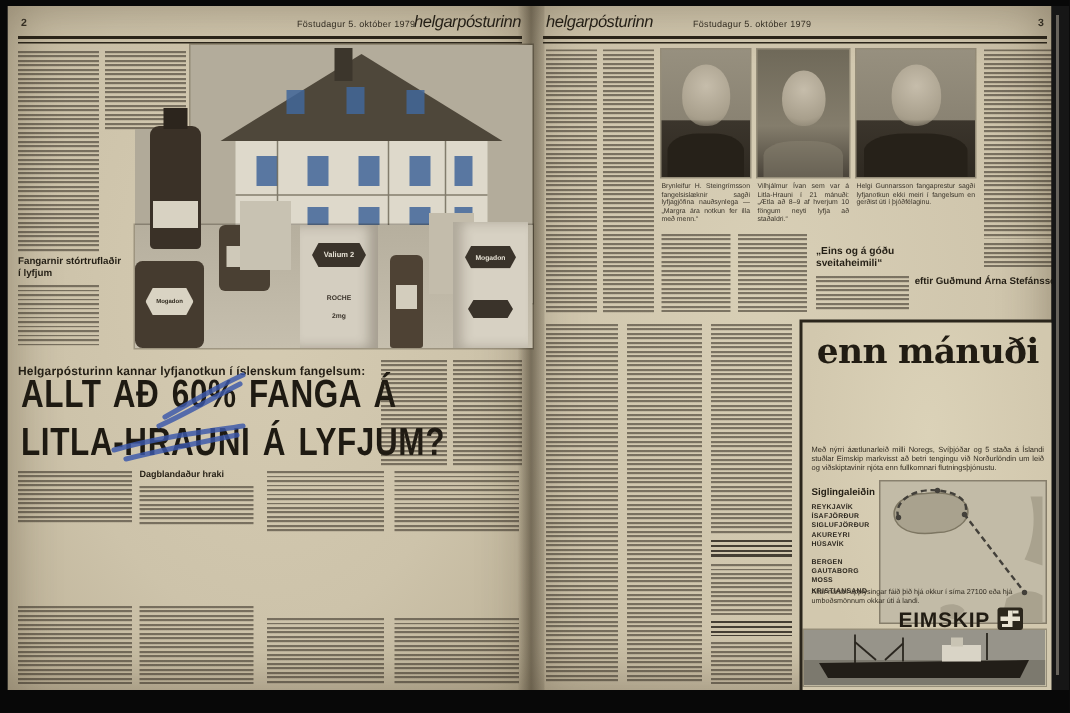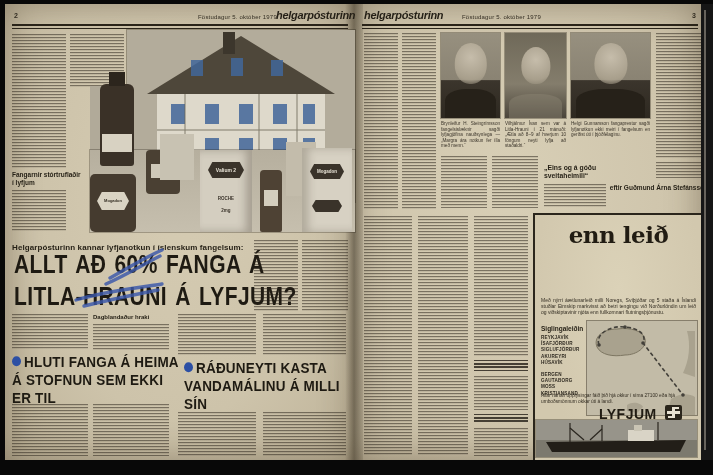--- a/index.html
+++ b/index.html
@@ -16,21 +16,21 @@
   .edge-right{position:absolute;top:4px;left:701px;width:12px;height:456px;background:#161616;}
   .edge-sliver{position:absolute;top:10px;left:704px;width:2px;height:440px;background:#8a857a;opacity:.7;}
   .bottom-bar{position:absolute;left:0;top:460px;width:713px;height:15px;background:#080808;}
   .top-bar{position:absolute;left:0;top:0;width:713px;height:4px;background:#080808;}
   .left-bar{position:absolute;left:0;top:0;width:5px;height:475px;background:#080808;}
 
   .abs{position:absolute;}
 
   
   .hdr-date{font-size:6px;color:#332d22;letter-spacing:.2px;}
-  .hdr-mast{font-size:11px;font-weight:bold;font-style:italic;color:#241f16;letter-spacing:-.3px;}
+  .hdr-mast{font-size:11px;font-weight:normal;font-style:italic;color:#241f16;letter-spacing:-.3px;}
   .hdr-num{font-size:7px;font-weight:bold;color:#332d22;}
   .rule2{height:2px;background:#2a2419;}
   .rule1{height:1px;background:#2a2419;}
 
   
   .mt{background-image:repeating-linear-gradient(180deg, rgba(40,33,24,.52) 0 1.1px, rgba(40,33,24,.10) 1.1px 1.7px, rgba(40,33,24,0) 1.7px 3px);}
   .mt-b{background-image:repeating-linear-gradient(180deg, rgba(30,25,18,.78) 0 1.4px, rgba(30,25,18,0) 1.4px 3.2px);}
 
   .kicker{font-size:8px;font-weight:bold;color:#241f15;letter-spacing:.1px;}
   .headline{font-size:21px;font-weight:900;color:#1e1a12;letter-spacing:.4px;word-spacing:2px;
@@ -167,26 +167,20 @@
 
   <div class="abs mt" style="left:254px;top:240px;width:44px;height:72px;"></div>
   <div class="abs mt" style="left:302px;top:240px;width:46px;height:72px;"></div>
 
   <div class="abs subhead-sm" style="left:93px;top:314px;width:80px;">Dagblandaður hraki</div>
   <div class="abs mt" style="left:12px;top:314px;width:76px;height:36px;"></div>
   <div class="abs mt" style="left:93px;top:324px;width:76px;height:26px;"></div>
   <div class="abs mt" style="left:178px;top:314px;width:78px;height:42px;"></div>
   <div class="abs mt" style="left:263px;top:314px;width:83px;height:42px;"></div>
 
-  <div class="abs" style="left:12px;top:354px;width:168px;">
-    <div class="crosshead"><span class="bullet"></span><span>HLUTI FANGA Á HEIMA Á STOFNUN SEM EKKI ER TIL</span></div>
-  </div>
-  <div class="abs" style="left:184px;top:360px;width:164px;">
-    <div class="crosshead"><span class="bullet"></span><span>RÁÐUNEYTI KASTA VANDAMÁLINU Á MILLI SÍN</span></div>
-  </div>
 
   <div class="abs mt" style="left:12px;top:404px;width:76px;height:52px;"></div>
   <div class="abs mt" style="left:93px;top:404px;width:76px;height:52px;"></div>
   <div class="abs mt" style="left:178px;top:412px;width:78px;height:44px;"></div>
   <div class="abs mt" style="left:263px;top:412px;width:83px;height:44px;"></div>
 
   <div class="abs hdr-mast" style="left:364px;top:9px;">helgarpósturinn</div>
   <div class="abs hdr-date" style="left:462px;top:14px;">Föstudagur 5. október 1979</div>
   <div class="abs hdr-num" style="left:692px;top:12px;">3</div>
   <div class="abs rule2" style="left:362px;top:24px;width:336px;"></div>
@@ -222,21 +216,21 @@
 
   <div class="abs mt" style="left:364px;top:216px;width:48px;height:240px;"></div>
   <div class="abs mt" style="left:418px;top:216px;width:50px;height:240px;"></div>
   <div class="abs mt" style="left:474px;top:216px;width:54px;height:140px;"></div>
   <div class="abs mt-b" style="left:474px;top:360px;width:54px;height:12px;"></div>
   <div class="abs mt" style="left:474px;top:376px;width:54px;height:34px;"></div>
   <div class="abs mt-b" style="left:474px;top:414px;width:54px;height:10px;"></div>
   <div class="abs mt" style="left:474px;top:428px;width:54px;height:28px;"></div>
 
   <div class="abs ad" style="left:533px;top:213px;width:167px;height:246px;">
-    <div class="ad-headline" style="margin-top:8px;">enn leið</div>
+    <div class="ad-headline" style="margin-top:8px;">enn mánuði</div>
     <div class="abs ad-body" style="left:6px;top:82px;width:155px;">Með nýrri áætlunarleið milli Noregs, Svíþjóðar og 5 staða á Íslandi stuðlar Eimskip markvisst að betri tengingu við Norðurlöndin um leið og viðskiptavinir njóta enn fullkomnari flutningsþjónustu.</div>
 
     <div class="abs ad-route-title" style="left:6px;top:110px;">Siglingaleiðin</div>
     <div class="abs" style="left:6px;top:120px;width:44px;">
       <div class="port">REYKJAVÍK</div>
       <div class="port">ÍSAFJÖRÐUR</div>
       <div class="port">SIGLUFJÖRÐUR</div>
       <div class="port">AKUREYRI</div>
       <div class="port">HÚSAVÍK</div>
       <div style="height:6px;"></div>
@@ -256,21 +250,21 @@
         <circle cx="12" cy="24" r="1.8" fill="#43403a"></circle>
           <circle cx="38" cy="6" r="1.8" fill="#43403a"></circle>
         <circle cx="56" cy="22" r="1.8" fill="#43403a"></circle>
           <circle cx="96" cy="74" r="1.8" fill="#43403a"></circle>
       </svg>
     </div>
 
     <div class="abs ad-footer" style="left:6px;top:178px;width:155px;">Allar nánari upplýsingar fáið þið hjá okkur í síma 27100 eða hjá umboðsmönnum okkar úti á landi.</div>
 
     <div class="abs" style="left:64px;top:190px;width:100px;height:18px;">
-      <span class="brand">LYFJUM</span>
+      <span class="brand">EIMSKIP</span>
       <span class="abs" style="left:66px;top:0;width:17px;height:15px;background:#2b261c;border-radius:2px;">
         <svg width="17" height="15" xmlns="http://www.w3.org/2000/svg">
           <g fill="#e8e2d2">
             <rect x="7" y="2" width="3" height="11"></rect>
               <rect x="2" y="6" width="13" height="3"></rect>
             <rect x="10" y="2" width="4" height="2"></rect>
               <rect x="3" y="11" width="4" height="2"></rect>
           </g>
         </svg>
       </span>

